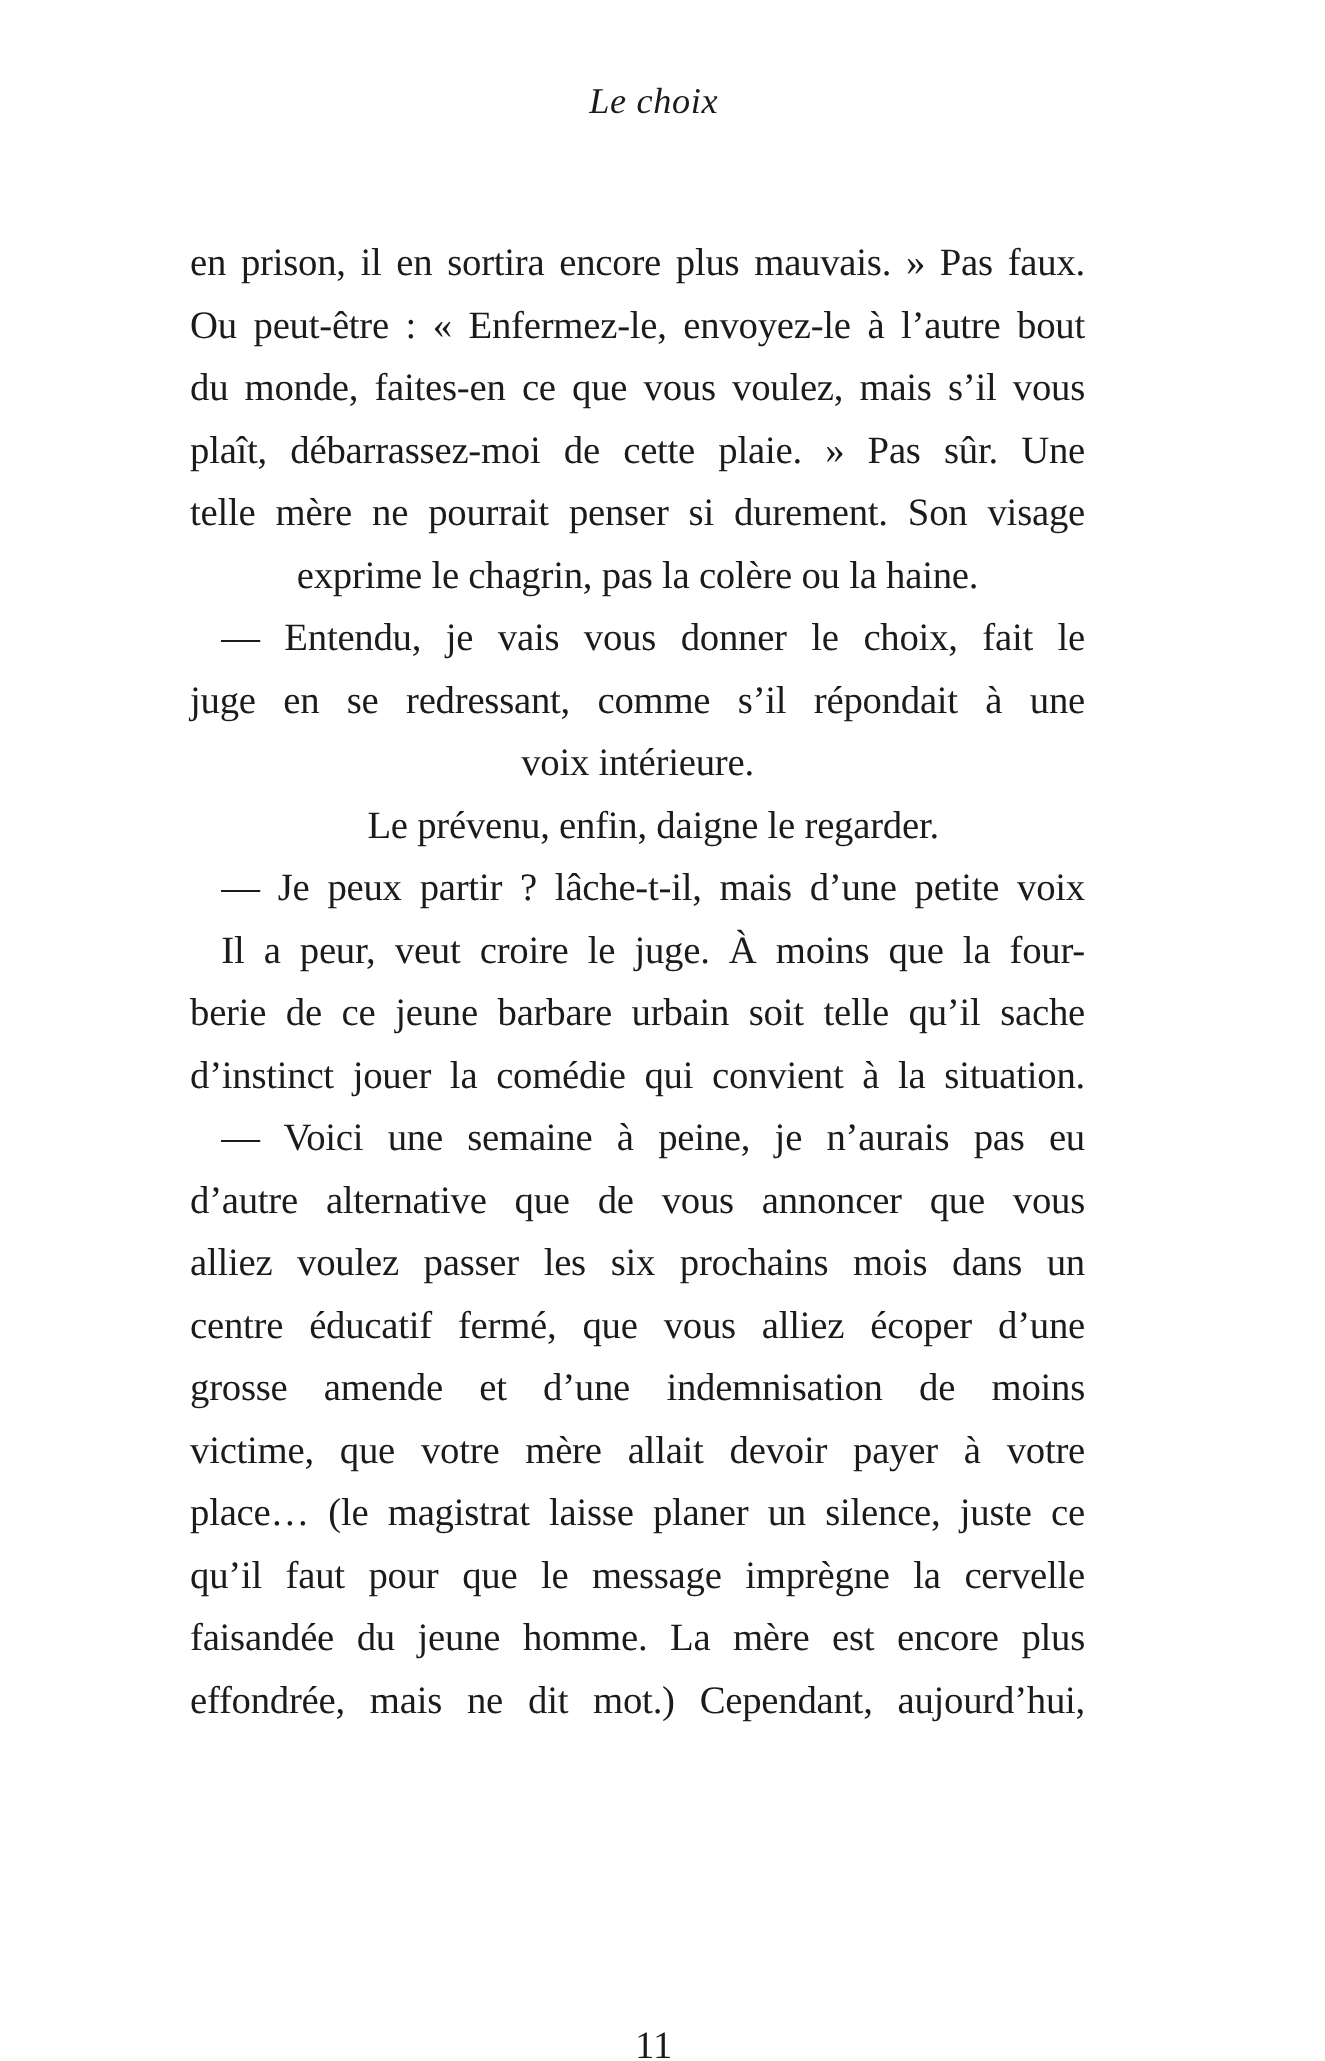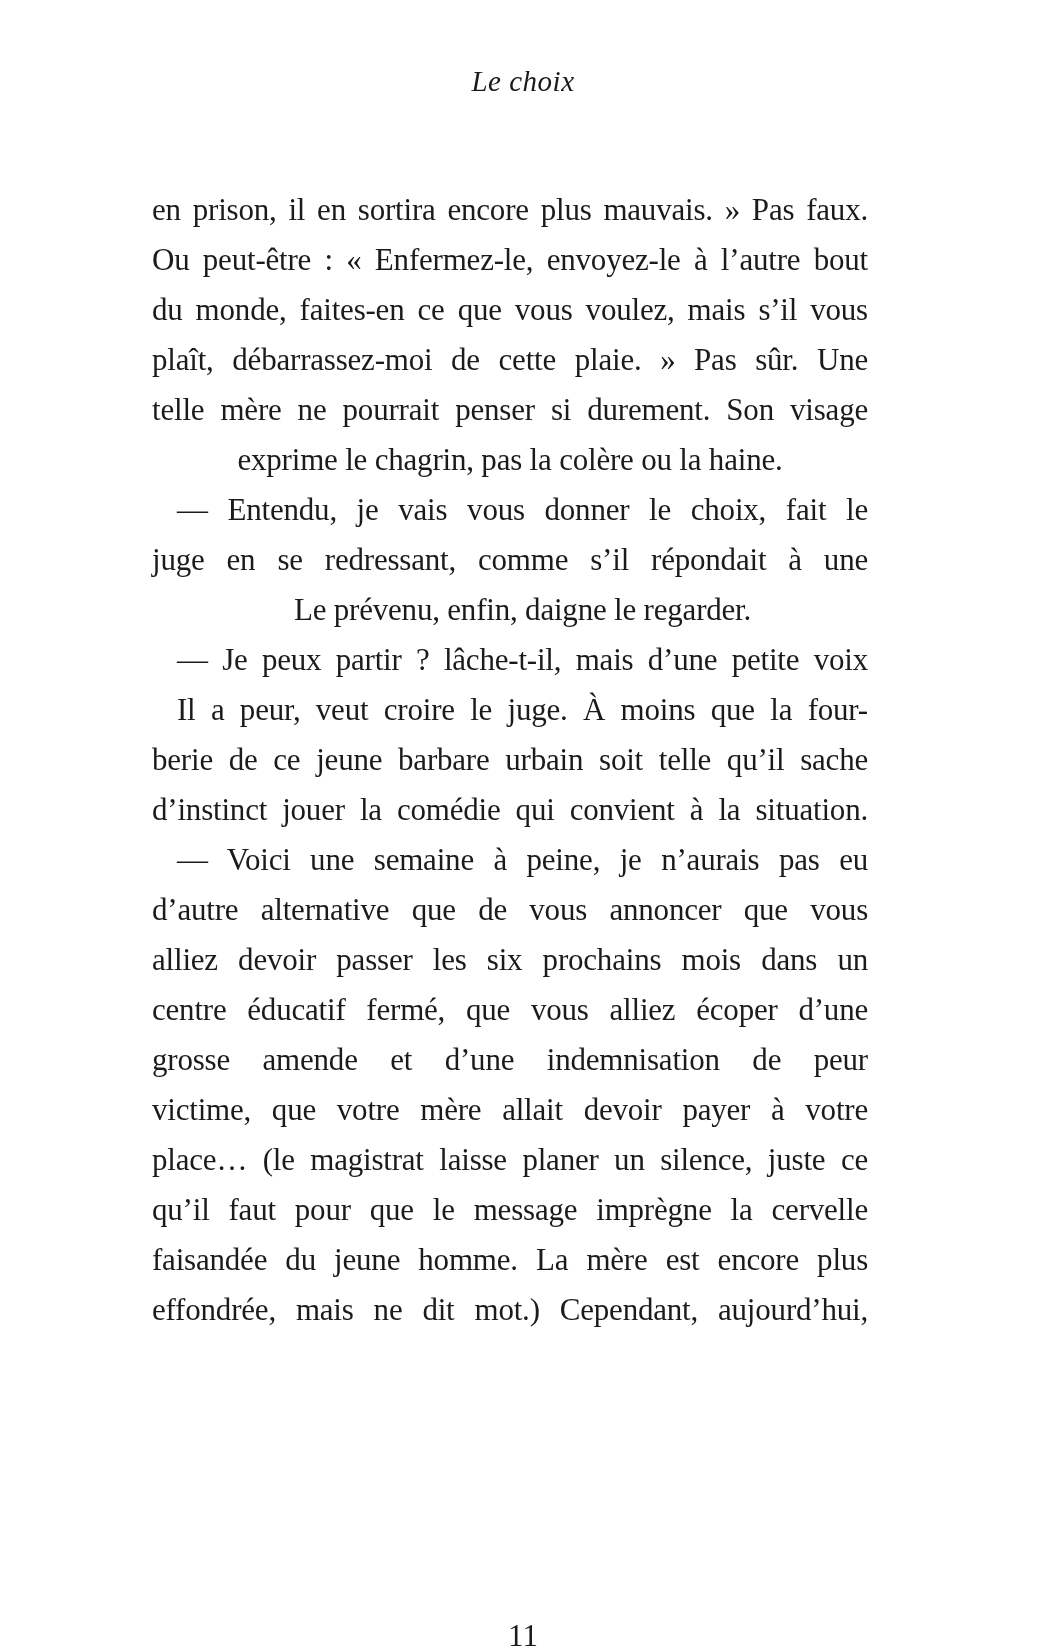--- a/index.html
+++ b/index.html
@@ -67,30 +67,31 @@
 
   <div class="body-text" id="body-text">
       <div class="line just">en prison, il en sortira encore plus mauvais.&nbsp;» Pas faux.</div>
       <div class="line just">Ou peut-être&nbsp;: «&nbsp;Enfermez-le, envoyez-le à l’autre bout</div>
       <div class="line just">du monde, faites-en ce que vous voulez, mais s’il vous</div>
       <div class="line just">plaît, débarrassez-moi de cette plaie.&nbsp;» Pas sûr. Une</div>
       <div class="line just">telle mère ne pourrait penser si durement. Son visage</div>
       <div class="line">exprime le chagrin, pas la colère ou la haine.</div>
       <div class="line indent just">— Entendu, je vais vous donner le choix, fait le</div>
       <div class="line just">juge en se redressant, comme s’il répondait à une</div>
+      <div class="line">voix intérieure.</div>
       <div class="line indent">Le prévenu, enfin, daigne le regarder.</div>
       <div class="line indent just">— Je peux partir&nbsp;? lâche-t-il, mais d’une petite voix</div>
       <div class="line indent just">Il a peur, veut croire le juge. À moins que la four-</div>
       <div class="line just">berie de ce jeune barbare urbain soit telle qu’il sache</div>
       <div class="line just">d’instinct jouer la comédie qui convient à la situation.</div>
       <div class="line indent just">— Voici une semaine à peine, je n’aurais pas eu</div>
       <div class="line just">d’autre alternative que de vous annoncer que vous</div>
-      <div class="line just">alliez devoir passer les six prochains mois dans un</div>
+      <div class="line just">alliez voulez passer les six prochains mois dans un</div>
       <div class="line just">centre éducatif fermé, que vous alliez écoper d’une</div>
-      <div class="line just">grosse amende et d’une indemnisation de peur</div>
+      <div class="line just">grosse amende et d’une indemnisation de moins</div>
       <div class="line just">victime, que votre mère allait devoir payer à votre</div>
       <div class="line just">place… (le magistrat laisse planer un silence, juste ce</div>
       <div class="line just">qu’il faut pour que le message imprègne la cervelle</div>
       <div class="line just">faisandée du jeune homme. La mère est encore plus</div>
       <div class="line just">effondrée, mais ne dit mot.) Cependant, aujourd’hui,</div>
     </div>
 
   <div class="page-number">11</div>
 </div>
 

